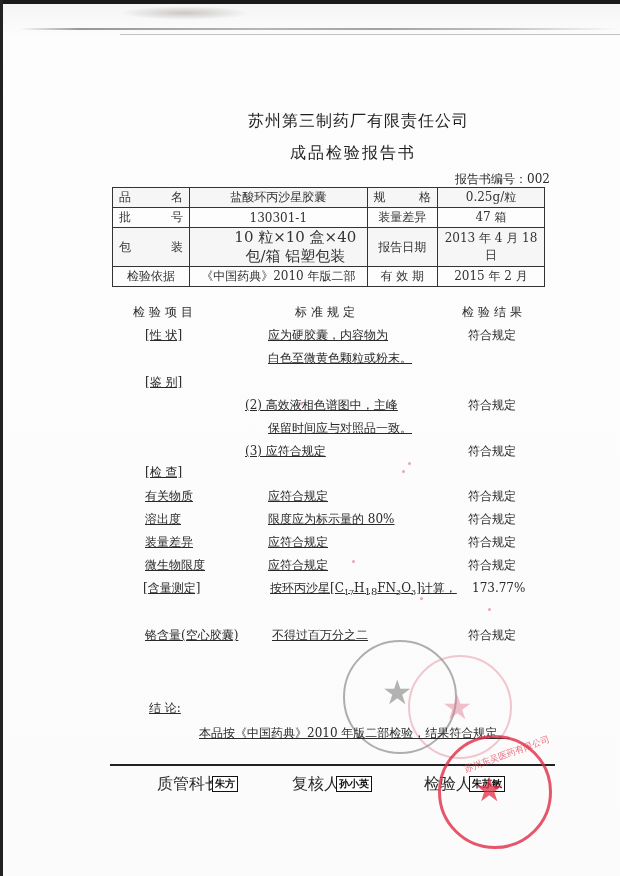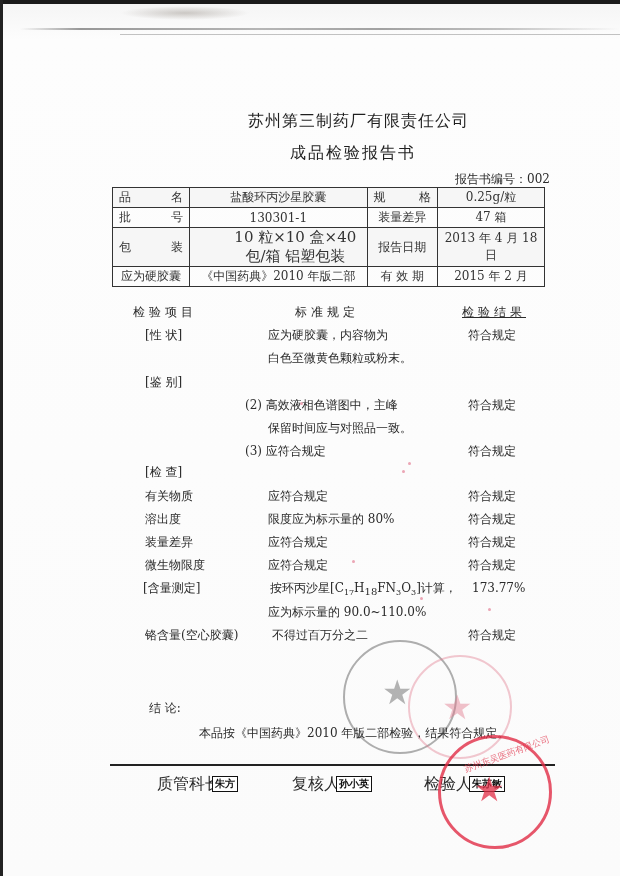--- a/index.html
+++ b/index.html
@@ -33,21 +33,21 @@
     table.info td { border: 1px solid #333; height: 19px; padding: 0 6px; text-align: center; color: #333; }
     table.info td.lbl { width: 72px; }
     table.info td.val { width: 150px; }
     table.info td.lbl2 { width: 64px; }
     table.info td.val2 { width: 105px; }
     table.info td.small { font-size: 15px; padding-left: 40px; }
     .spread { display: flex; justify-content: space-between; }
     table.info tr:nth-child(odd) td { background: #f6f6f6; }
 
     .hdr { top: 305px; font-size: 12px; letter-spacing: 4px; }
-    .row-text { font-size: 12px; }
+    .row-text { font-size: 12px; text-decoration: underline; }
     .result { font-size: 12px; }
 
     .rule { position: absolute; left: 110px; top: 764px; width: 445px; height: 2px; background: #222; }
 
     .sig-label { font-size: 16px; }
     .sig-box { position: absolute; height: 14px; border: 1px solid #111; font-size: 10px; line-height: 14px;
       padding: 0 2px; font-weight: bold; color: #111; background: #fff; font-family: "DejaVu Sans", sans-serif; }
 
     .seal { position: absolute; border-radius: 50%; }
     .seal-gray { left: 343px; top: 640px; width: 110px; height: 110px; border: 2px solid rgba(110,110,110,.55); }
@@ -110,31 +110,31 @@
             <div class="spread">
               <span>包</span>
               <span>装</span>
             </div>
           </td>
       <td class="val small">10 粒×10 盒×40 包/箱  铝塑包装</td>
       <td class="lbl2">报告日期</td>
       <td class="val2">2013 年 4 月 18 日</td>
     </tr>
     <tr>
-      <td class="lbl">应为硬胶囊</td>
+      <td class="lbl">检验依据</td>
       <td class="val">《中国药典》2010 年版二部</td>
       <td class="lbl2">有 效 期</td>
       <td class="val2">2015 年 2 月</td>
     </tr>
   </tbody>
     </table>
 
   <div class="t hdr" style="left:133px;">检验项目</div>
   <div class="t hdr" style="left:295px;">标准规定</div>
-  <div class="t hdr" style="left:462px;text-decoration:underline;">检验结果</div>
+  <div class="t hdr" style="left:462px;">检验结果</div>
 
   <div class="t row-text" style="left:145px; top:328px;">[性 状]</div>
   <div class="t row-text" style="left:268px; top:328px;">应为硬胶囊，内容物为</div>
   <div class="t row-text" style="left:268px; top:351px;">白色至微黄色颗粒或粉末。</div>
   <div class="t result" style="left:468px; top:328px;">符合规定</div>
 
   <div class="t row-text" style="left:145px; top:375px;">[鉴 别]</div>
 
   <div class="t row-text" style="left:245px; top:398px;">(2) 高效液相色谱图中，主峰</div>
   <div class="t row-text" style="left:268px; top:421px;">保留时间应与对照品一致。</div>
@@ -156,21 +156,20 @@
   <div class="t row-text" style="left:145px; top:535px;">装量差异</div>
   <div class="t row-text" style="left:268px; top:535px;">应符合规定</div>
   <div class="t result" style="left:468px; top:535px;">符合规定</div>
 
   <div class="t row-text" style="left:145px; top:558px;">微生物限度</div>
   <div class="t row-text" style="left:268px; top:558px;">应符合规定</div>
   <div class="t result" style="left:468px; top:558px;">符合规定</div>
 
   <div class="t row-text" style="left:143px; top:581px;">[含量测定]</div>
   <div class="t row-text" style="left:270px; top:581px;">按环丙沙星[C<sub style="font-size:8px">17</sub>H<sub style="font-size:10px">18</sub>FN<sub style="font-size:8px">3</sub>O<sub style="font-size:8px">3</sub>]计算，</div>
-  <div class="t row-text" style="left:268px; top:605px;">应为标示量的 90.0~110.0%</div>
   <div class="t result" style="left:472px; top:581px;">173.77%</div>
 
   <div class="t row-text" style="left:145px; top:628px;">铬含量(空心胶囊)</div>
   <div class="t row-text" style="left:272px; top:628px;">不得过百万分之二</div>
   <div class="t result" style="left:468px; top:628px;">符合规定</div>
 
   <div class="seal seal-gray"></div>
   <div class="star star-gray">★</div>
   <div class="seal seal-pink"></div>
   <div class="star star-pink">★</div>

